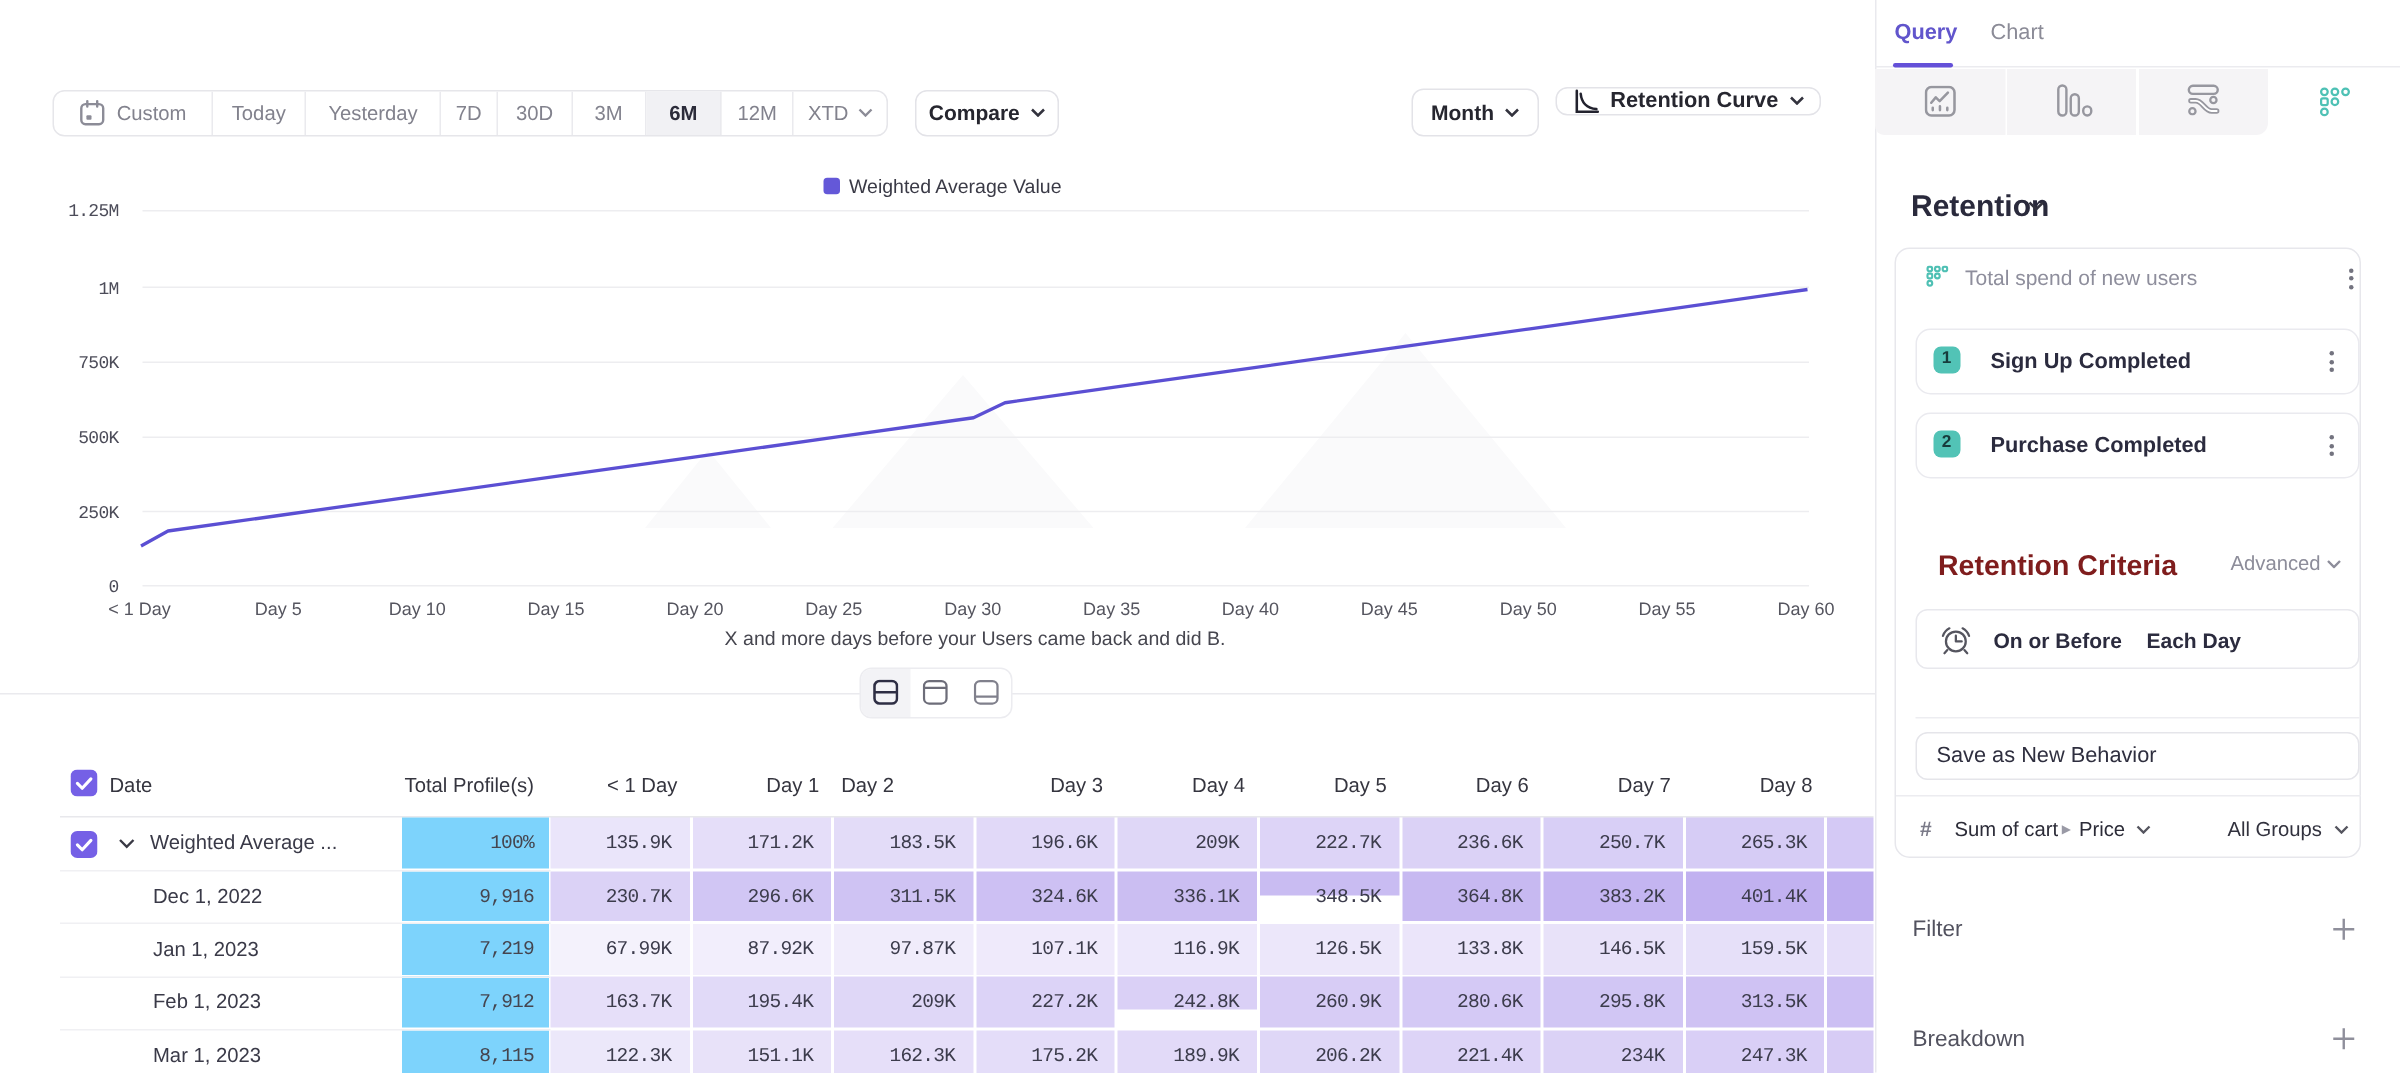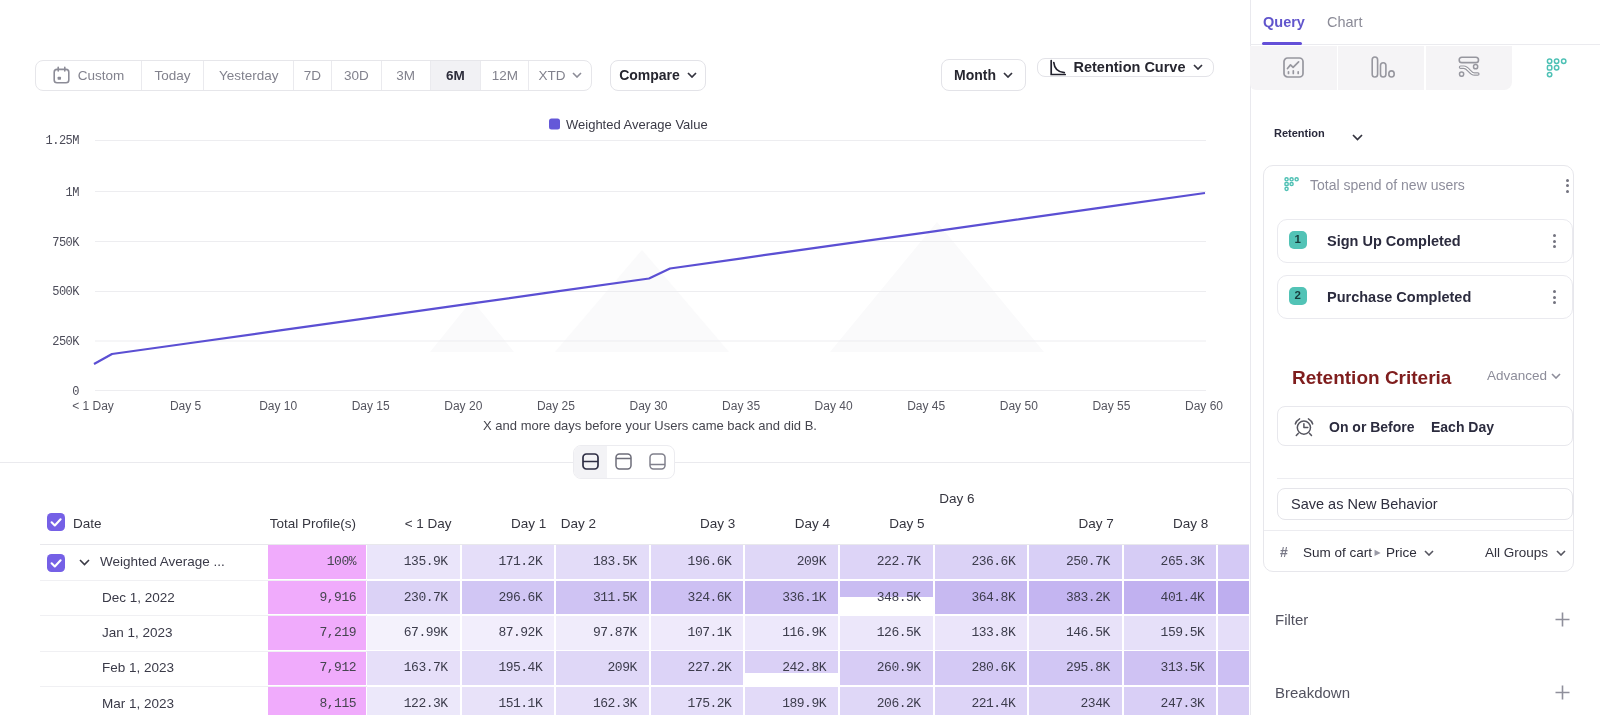--- a/index.html
+++ b/index.html
@@ -1,19 +1,19 @@
 <!DOCTYPE html>
 <html><head><meta charset="utf-8">
 <style>
 *{margin:0;padding:0;box-sizing:border-box}
 html,body{width:1600px;height:715px;overflow:hidden;background:#fff;font-family:"Liberation Sans",sans-serif}
 #page{position:absolute;left:0;top:0;width:1600px;height:715px}
 .abs{position:absolute}
 .cell{position:absolute;font-family:"Liberation Mono",monospace;font-size:13px;color:#3c3c4c;text-align:right;padding-right:12px;line-height:33.8px;letter-spacing:-0.5px}
-.cell.totc{background:#f0abfc;color:#45454f;padding-right:10px}
+.cell.totc{background:#7dd3fc;color:#45454f;padding-right:10px}
 .rowlab{position:absolute;font-size:13.5px;color:#3a3a48;line-height:33.8px;white-space:nowrap}
 .hlab{position:absolute;font-size:13.5px;color:#35353f;line-height:26px}
 .xl{font-size:12px;fill:#55555f;font-family:"Liberation Sans",sans-serif}
 .yl{font-size:12px;fill:#4c4c59;font-family:"Liberation Mono",monospace;letter-spacing:-0.5px}
 .leg{font-size:13px;fill:#3a3a46;font-family:"Liberation Sans",sans-serif}
 .btn{position:absolute;border:1px solid #e3e3e8;border-radius:8px;background:#fff;display:flex;align-items:center;justify-content:center;font-size:14px;font-weight:bold;color:#26262f;gap:7px}
 .seg{display:flex;align-items:center;justify-content:center;font-size:13.5px;color:#82828d;border-right:1px solid #eaeaee;height:100%}
 .kebab{position:absolute;width:3px}
 .kebab i{display:block;width:3px;height:3px;border-radius:50%;background:#73737f;margin-bottom:2.6px}
 </style></head>
@@ -188,21 +188,21 @@
 <div style="position:absolute;left:40px;top:650.6px;width:327px;height:1px;background:#f0f0f3"></div>
 <div style="position:absolute;left:40px;top:686.0px;width:327px;height:1px;background:#f0f0f3"></div>
 <div class="hlab" style="left:73px;top:511px;width:60px;text-align:left">Date</div>
 <div class="hlab" style="left:256px;top:511px;width:100px;text-align:right">Total Profile(s)</div>
 <div class="hlab" style="left:352px;top:511px;width:99.6px;text-align:right">&lt; 1 Day</div>
 <div class="hlab" style="left:466.2px;top:511px;width:80px;text-align:right">Day 1</div>
 <div class="hlab" style="left:560.8px;top:511px;width:80px;">Day 2</div>
 <div class="hlab" style="left:655.4px;top:511px;width:80px;text-align:right">Day 3</div>
 <div class="hlab" style="left:750.0px;top:511px;width:80px;text-align:right">Day 4</div>
 <div class="hlab" style="left:844.6px;top:511px;width:80px;text-align:right">Day 5</div>
-<div class="hlab" style="left:939.2px;top:486px;width:80px;">Day 6</div>
+<div class="hlab" style="left:939.2px;top:511px;width:80px;text-align:right">Day 6</div>
 <div class="hlab" style="left:1033.8px;top:511px;width:80px;text-align:right">Day 7</div>
 <div class="hlab" style="left:1128.4px;top:511px;width:80px;text-align:right">Day 8</div>
 
 <div class="abs" style="left:1249.5px;top:0;width:1px;height:715px;background:#e9e9ee"></div>
 <div class="abs" style="left:1250px;top:44px;width:350px;height:1px;background:#ebebef"></div>
 <div class="abs" style="left:1263px;top:14px;font-size:14.5px;font-weight:bold;color:#6155cc">Query</div>
 <div class="abs" style="left:1327px;top:14px;font-size:14.5px;color:#8b8b97">Chart</div>
 <div class="abs" style="left:1262px;top:41.5px;width:40px;height:3px;background:#6450d8;border-radius:2px"></div>
 
 <div class="abs" style="left:1250px;top:45.5px;width:86.5px;height:44px;background:#f5f4f6;border-radius:0 0 0 6px"></div>
@@ -227,21 +227,21 @@
     </svg>
 <svg class="abs" style="left:1546px;top:58px" width="21" height="21" viewBox="0 0 21 21" fill="none" stroke="#4ec1b5" stroke-width="1.5">
       <circle cx="3.6" cy="3.2" r="2.2"></circle>
       <circle cx="10.6" cy="3.2" r="2.2"></circle>
       <circle cx="17.7" cy="3.2" r="2.2"></circle>
       <rect x="1.4" y="7.6" width="4.4" height="4.4" rx="1.2"></rect>
       <circle cx="10.6" cy="9.8" r="2.2"></circle>
       <circle cx="3.6" cy="16.6" r="2.2"></circle>
     </svg>
 
-<div class="abs" style="left:1274px;top:127px;font-size:11px;font-weight:bold;color:#2a2a3c">Retention</div>
+<div class="abs" style="left:1274px;top:127px;font-size:20px;font-weight:bold;color:#2a2a3c">Retention</div>
 <svg class="abs" style="left:1352px;top:133.5px" width="11" height="7" viewBox="0 0 11 7" fill="none" stroke="#33333e" stroke-width="1.7">
       <path d="M1 1l4.5 4.5L10 1"></path>
     </svg>
 
 <div class="abs" style="left:1263px;top:165px;width:311px;height:406.5px;border:1px solid #e7e7ec;border-radius:10px;background:#fff"></div>
 <svg class="abs" style="left:1283.5px;top:176.5px" width="15" height="15" viewBox="0 0 21 21" fill="none" stroke="#4fc0b4" stroke-width="2">
       <circle cx="3.6" cy="3.2" r="2.2"></circle>
       <circle cx="10.6" cy="3.2" r="2.2"></circle>
       <circle cx="17.7" cy="3.2" r="2.2"></circle>
       <rect x="1.4" y="7.6" width="4.4" height="4.4" rx="1.2"></rect>

